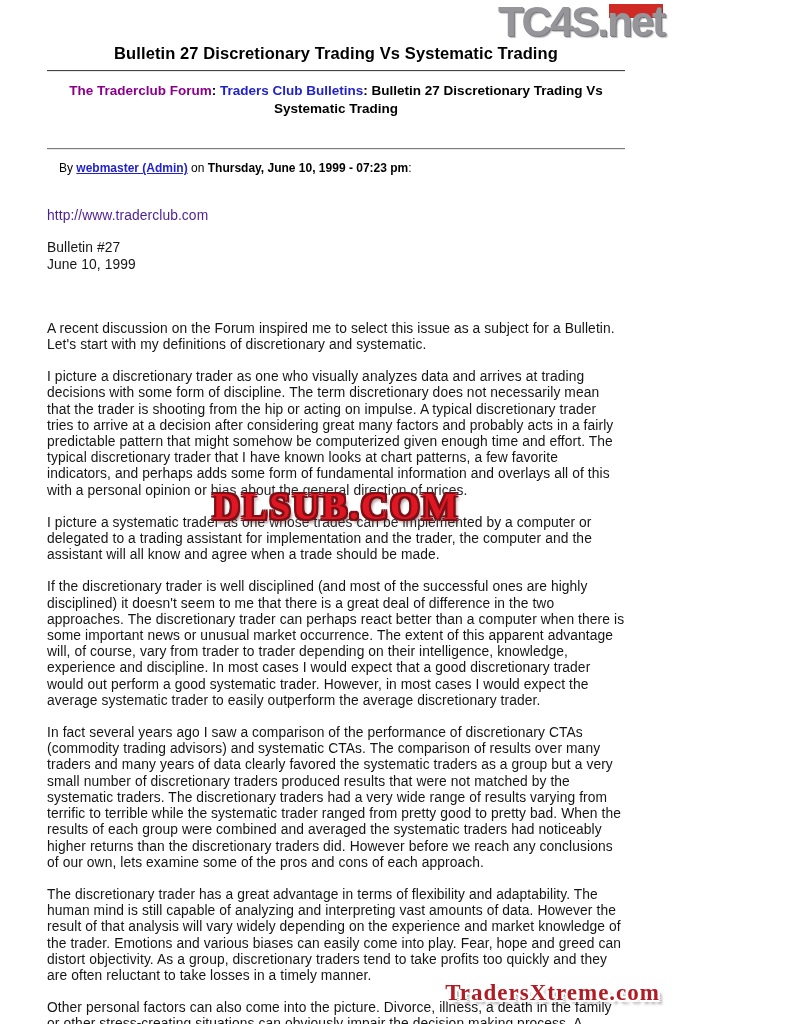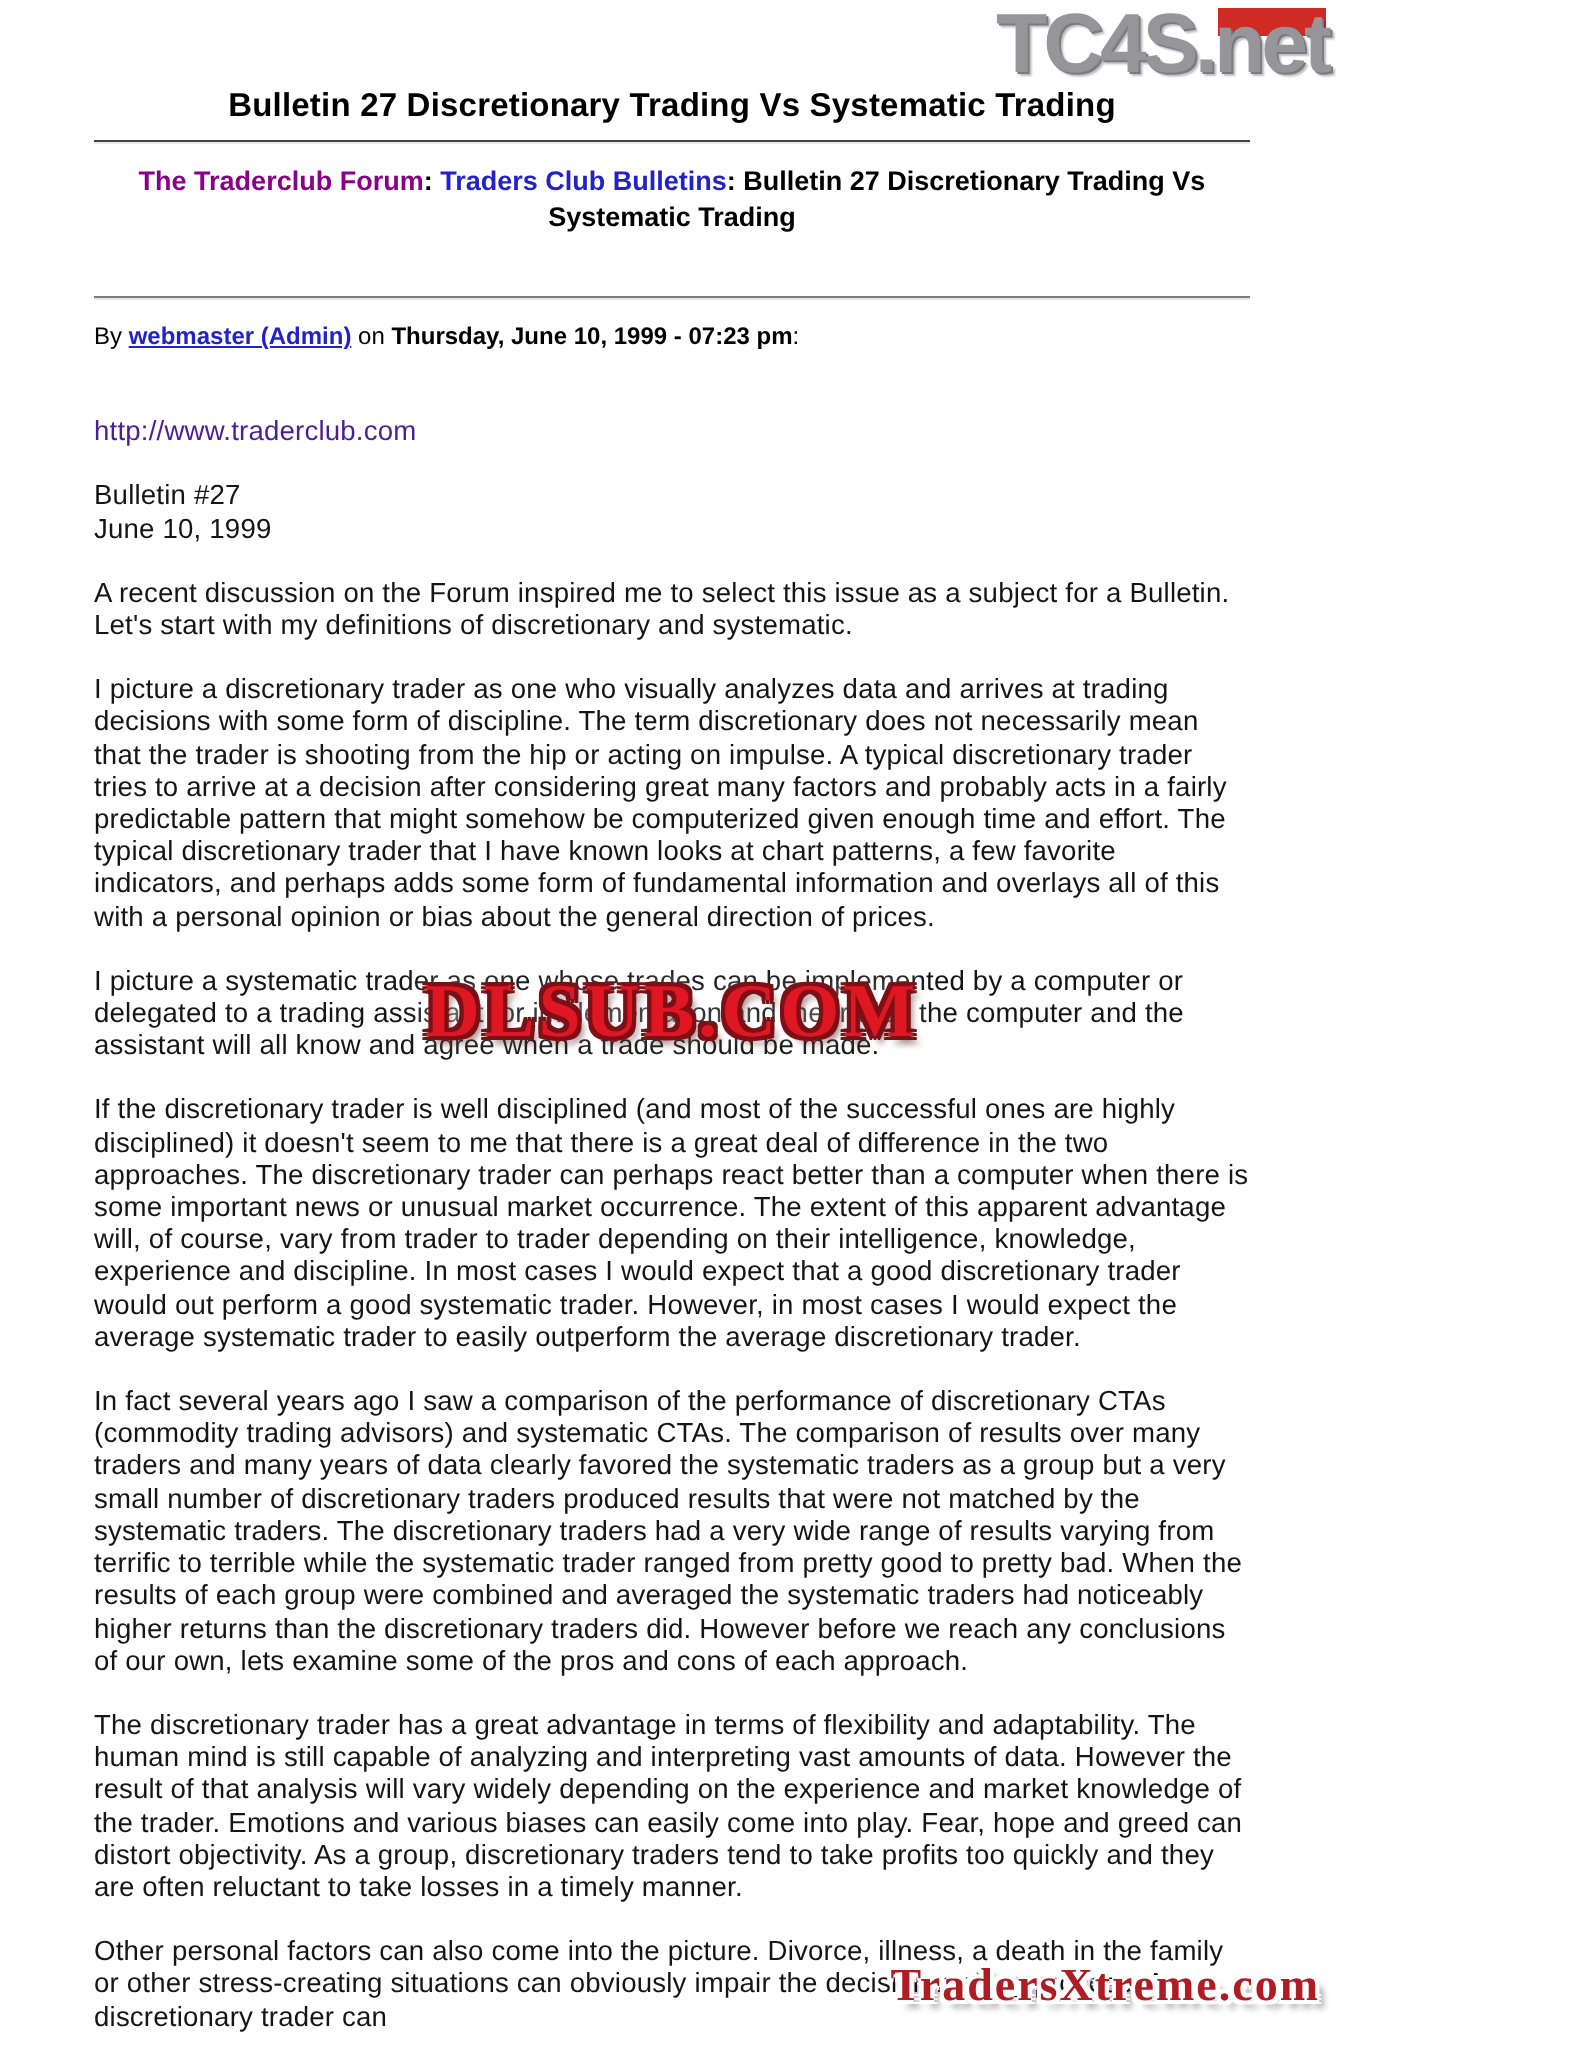--- a/index.html
+++ b/index.html
@@ -41,30 +41,30 @@
   .rule-light { margin: 0 0 11px; }
 
   .breadcrumb {
     font-weight: bold; font-size: 13.5px; line-height: 17.5px;
     margin: 0 0 31px; color: #000; text-align: center;
   }
   .crumb-forum { color: #8b008b; text-decoration: none; cursor: pointer; }
   .crumb-bulletins { color: #2222cc; text-decoration: none; cursor: pointer; }
   .crumb-sep, .crumb-current { color: #000; }
 
-  .byline { font-size: 12px; margin: 2px 0 0; color: #000; }
+  .byline { font-size: 12px; margin: 2px 12px 0; color: #000; }
   .author-link { color: #2222cc; font-weight: bold; text-decoration: underline; cursor: pointer; }
   .byline-date { font-weight: bold; }
 
   .article {
     margin-top: 17px;
     font-size: 13.8px; line-height: 16.2px; letter-spacing: 0.1px; color: #151515;
   }
   .block { margin: 0 0 16px; }
-  .gap-extra { margin-bottom: 16px; }
+  .gap-extra { margin-bottom: 48px; }
   .url-link { color: #4c1d95; cursor: pointer; }
 
   
   .watermark-center {
     position: absolute; top: 484px; left: 50%; transform: translateX(-50%);
     font-family: "Liberation Serif", serif;
     font-weight: bold; font-size: 38px; letter-spacing: 2px;
     color: #e01722; z-index: 3; white-space: nowrap;
     text-shadow:
       -2px -2px 0 #7c1016, 2px -2px 0 #7c1016,

